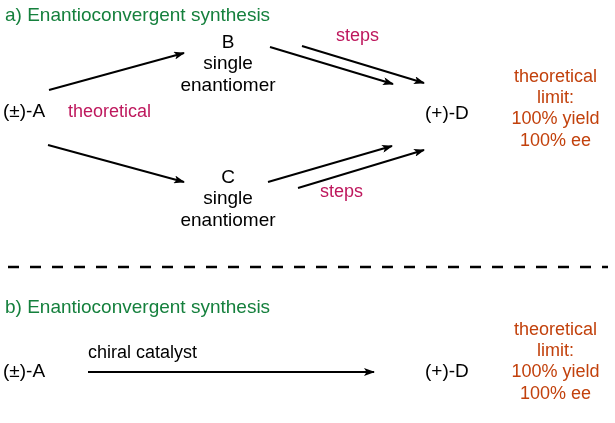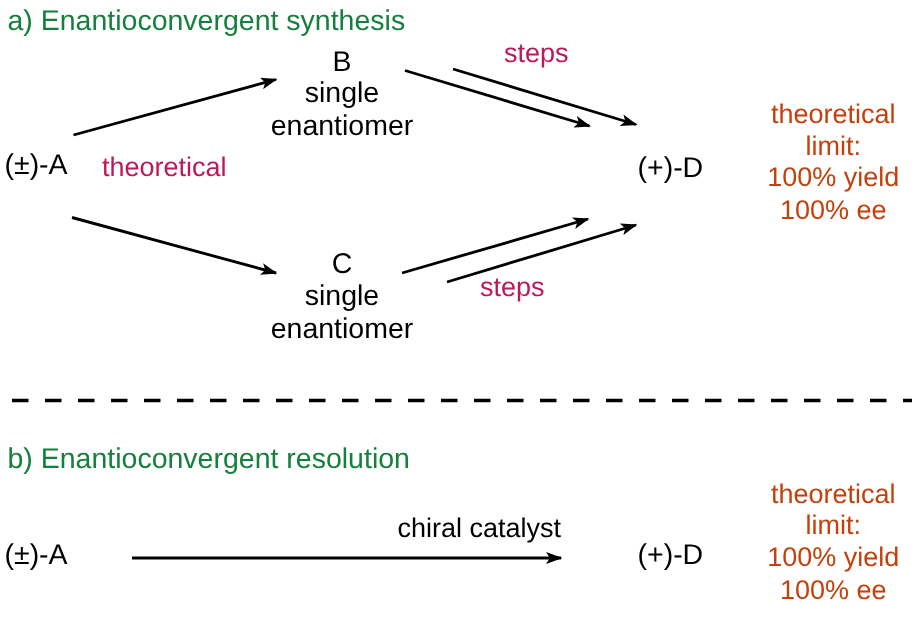--- a/index.html
+++ b/index.html
@@ -33,21 +33,21 @@
   .species-stack {
     position: absolute;
     text-align: center;
     font-size: 19px;
     color: #000000;
     line-height: 1.12;
   }
   .cond-black {
     font-size: 18px;
     color: #000000;
-    text-align: right;
+    text-align: left;
   }
   .cond-blue {
     font-size: 18px;
     color: #be185d;
     text-align: center;
   }
   .limit-block {
     position: absolute;
     text-align: center;
     font-size: 18px;
@@ -114,21 +114,21 @@
 
   <div class="txt species" style="left:425px; top:103px;">(+)-D</div>
 
   <div class="limit-block" style="left:498px; top:66px; width:115px;">
     <div>theoretical</div>
     <div>limit:</div>
     <div>100% yield</div>
     <div>100% ee</div>
   </div>
 
-  <div class="txt panel-title" style="left:5px; top:297px;">b) Enantioconvergent resolution</div>
+  <div class="txt panel-title" style="left:5px; top:297px;">b) Enantioconvergent synthesis</div>
 
   <div class="txt species" style="left:3px; top:361px;">(±)-A</div>
 
   <div class="txt cond-black" style="left:88px; top:343px; width:286px;">chiral catalyst</div>
 
 
   <div class="txt species" style="left:425px; top:361px;">(+)-D</div>
 
   <div class="limit-block" style="left:498px; top:319px; width:115px;">
     <div>theoretical</div>

